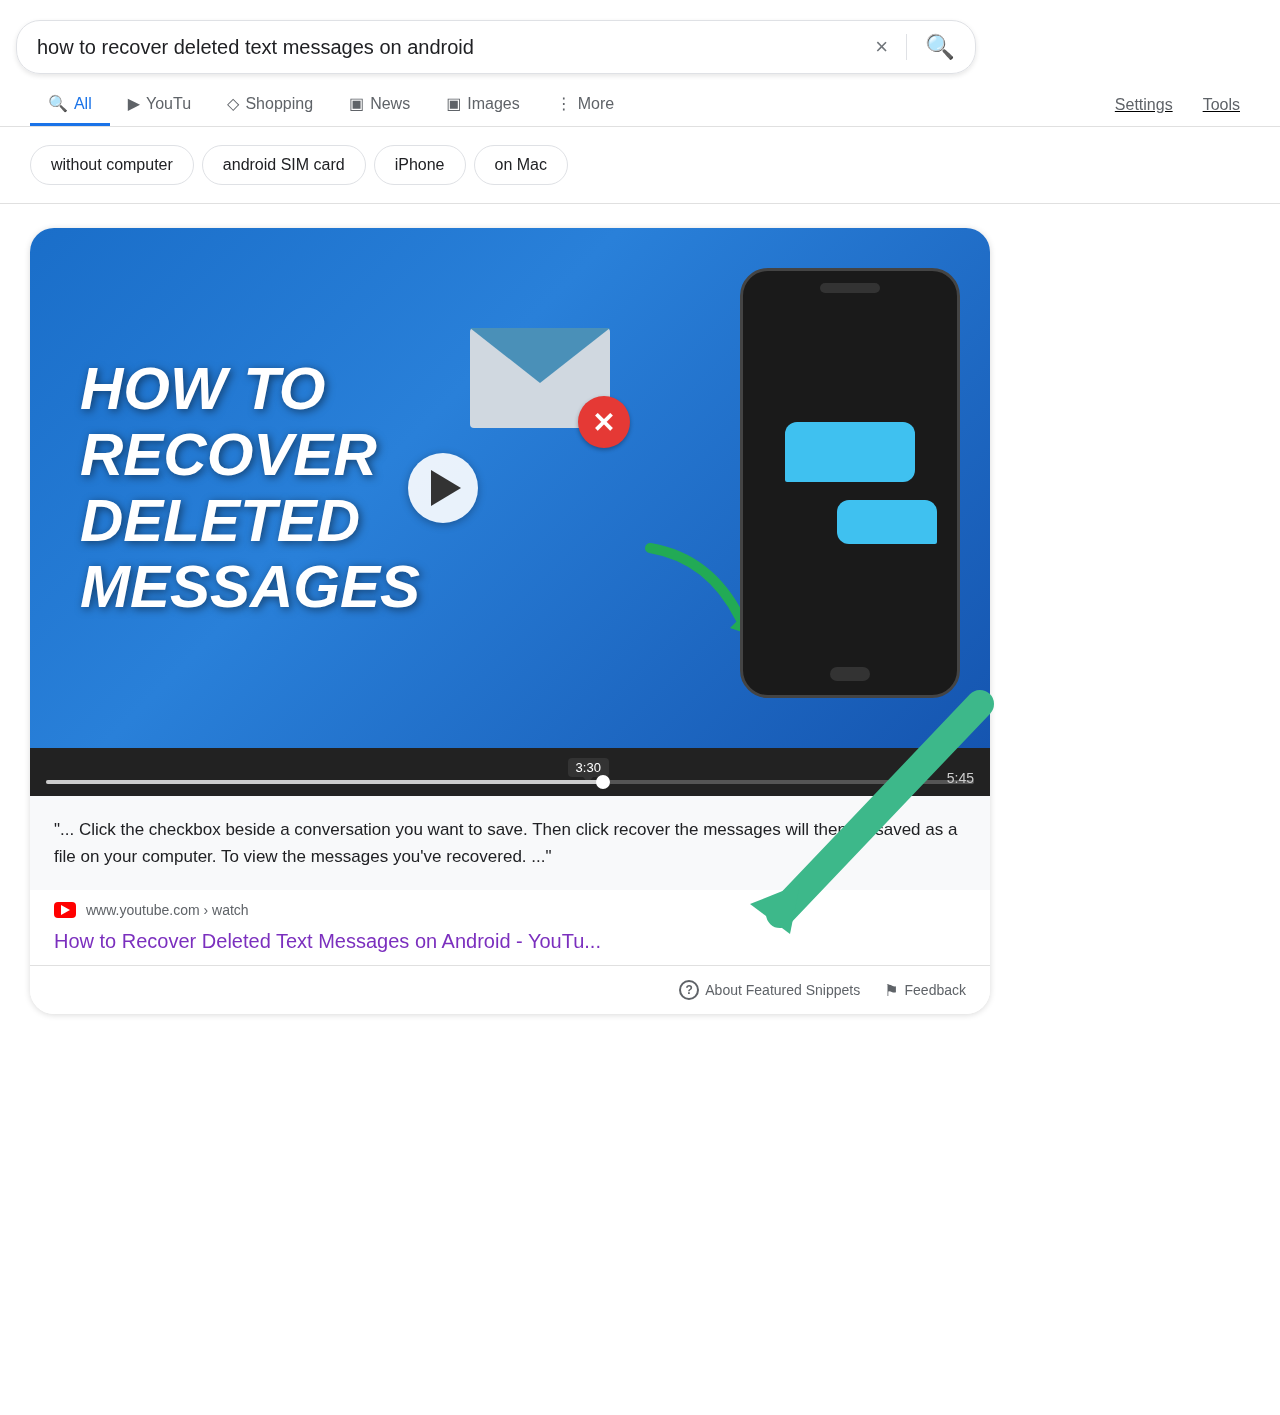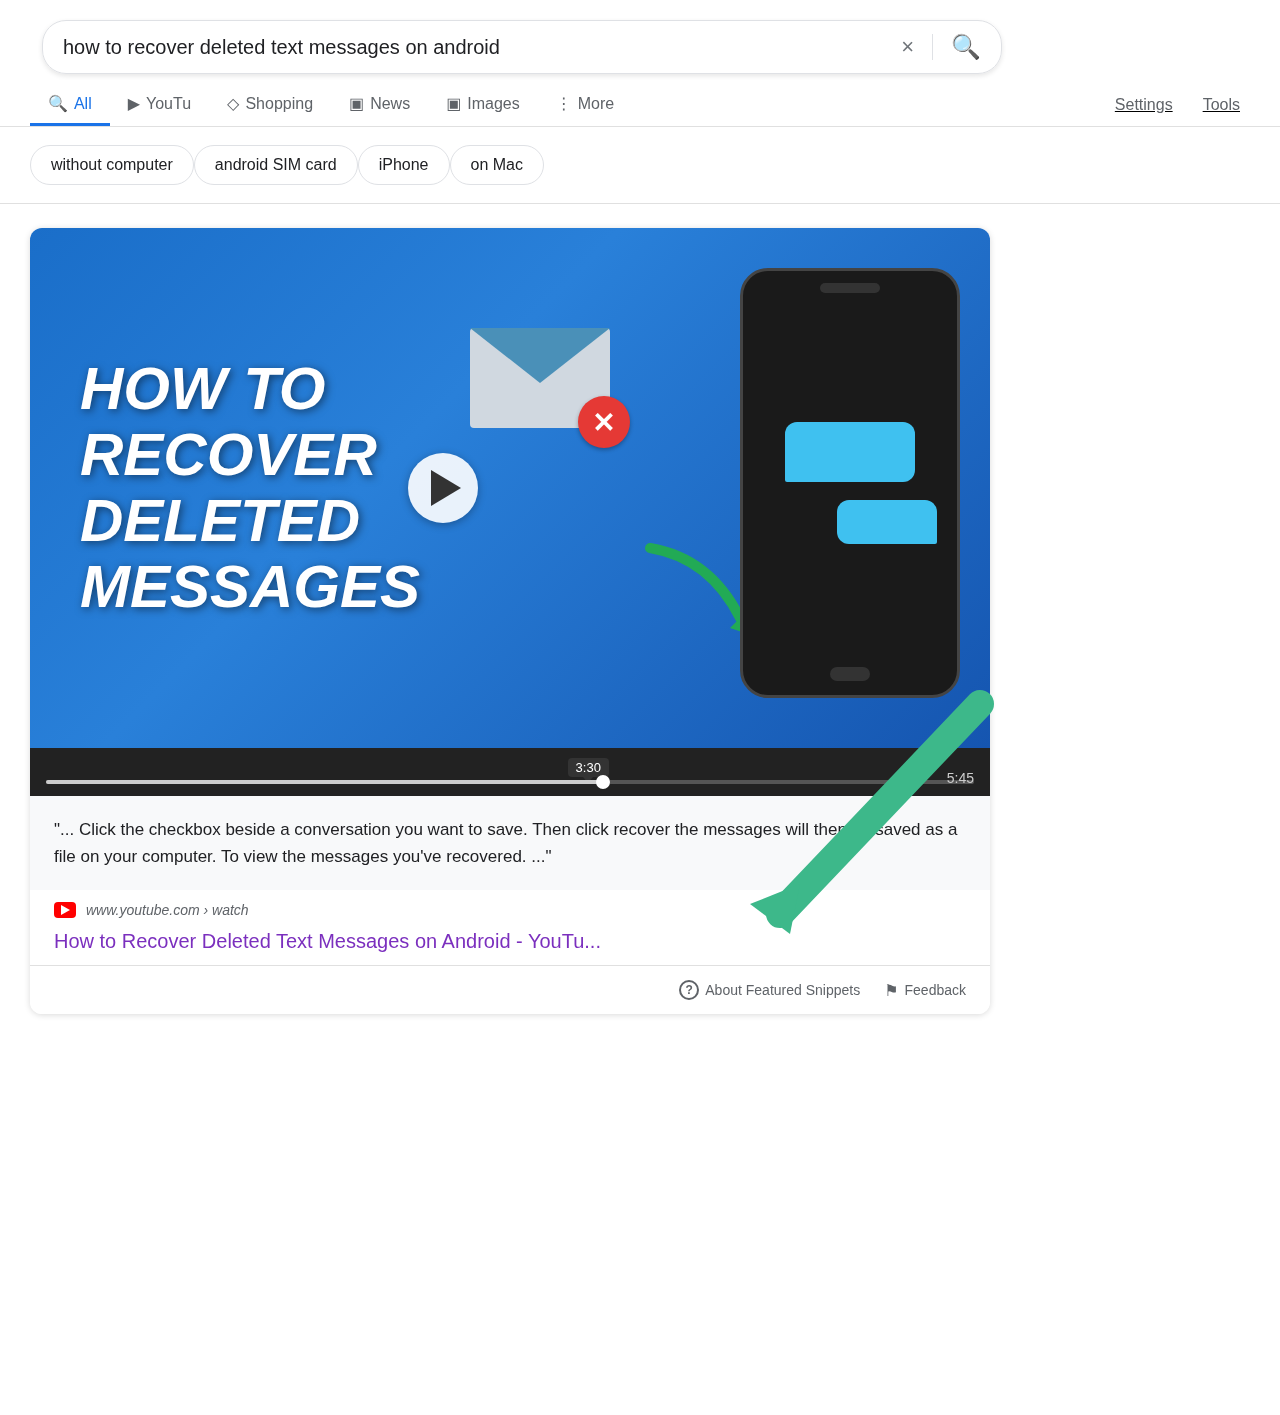--- a/index.html
+++ b/index.html
@@ -6,21 +6,21 @@
     body {
       font-family: Arial, sans-serif;
       background: #fff;
       width: 1280px;
       min-height: 1415px;
       overflow-x: hidden;
     }
 
     
     .search-bar-area {
-      padding: 20px 30px 0 42px;
+      padding: 20px 30px 0 16px;
     }
     .search-bar {
       display: flex;
       align-items: center;
       border: 1px solid #dfe1e5;
       border-radius: 24px;
       padding: 12px 20px;
       box-shadow: 0 2px 5px rgba(0,0,0,0.1);
       width: 960px;
       margin-bottom: 0;
@@ -89,21 +89,21 @@
     .nav-settings-tools span {
       font-size: 16px;
       color: #5f6368;
       cursor: pointer;
       padding: 10px 10px;
     }
 
     
     .filter-chips {
       display: flex;
-      gap: 0;
+      gap: 8px;
       padding: 18px 30px;
       border-bottom: 1px solid #e0e0e0;
     }
     .filter-chip {
       border: 1px solid #dfe1e5;
       border-radius: 20px;
       padding: 10px 20px;
       font-size: 16px;
       color: #202124;
       cursor: pointer;
@@ -112,21 +112,21 @@
     }
 
     
     .main-content {
       padding: 24px 30px;
     }
 
     
     .video-container {
       width: 960px;
-      border-radius: 12px;
+      border-radius: 24px;
       overflow: hidden;
       box-shadow: 0 1px 6px rgba(0,0,0,0.15);
     }
     .video-thumbnail {
       width: 100%;
       height: 520px;
       background: linear-gradient(135deg, #1a6ec9 0%, #2980d9 40%, #1555b0 100%);
       position: relative;
       display: flex;
       align-items: center;
@@ -329,21 +329,20 @@
       border-top: none;
     }
 
     
     .source-row {
       display: flex;
       align-items: center;
       gap: 10px;
       padding: 12px 24px 8px 24px;
       background: #fff;
-      font-style: italic;
     }
     .yt-icon {
       width: 22px;
       height: 16px;
       background: #ff0000;
       border-radius: 4px;
       display: flex;
       align-items: center;
       justify-content: center;
     }

